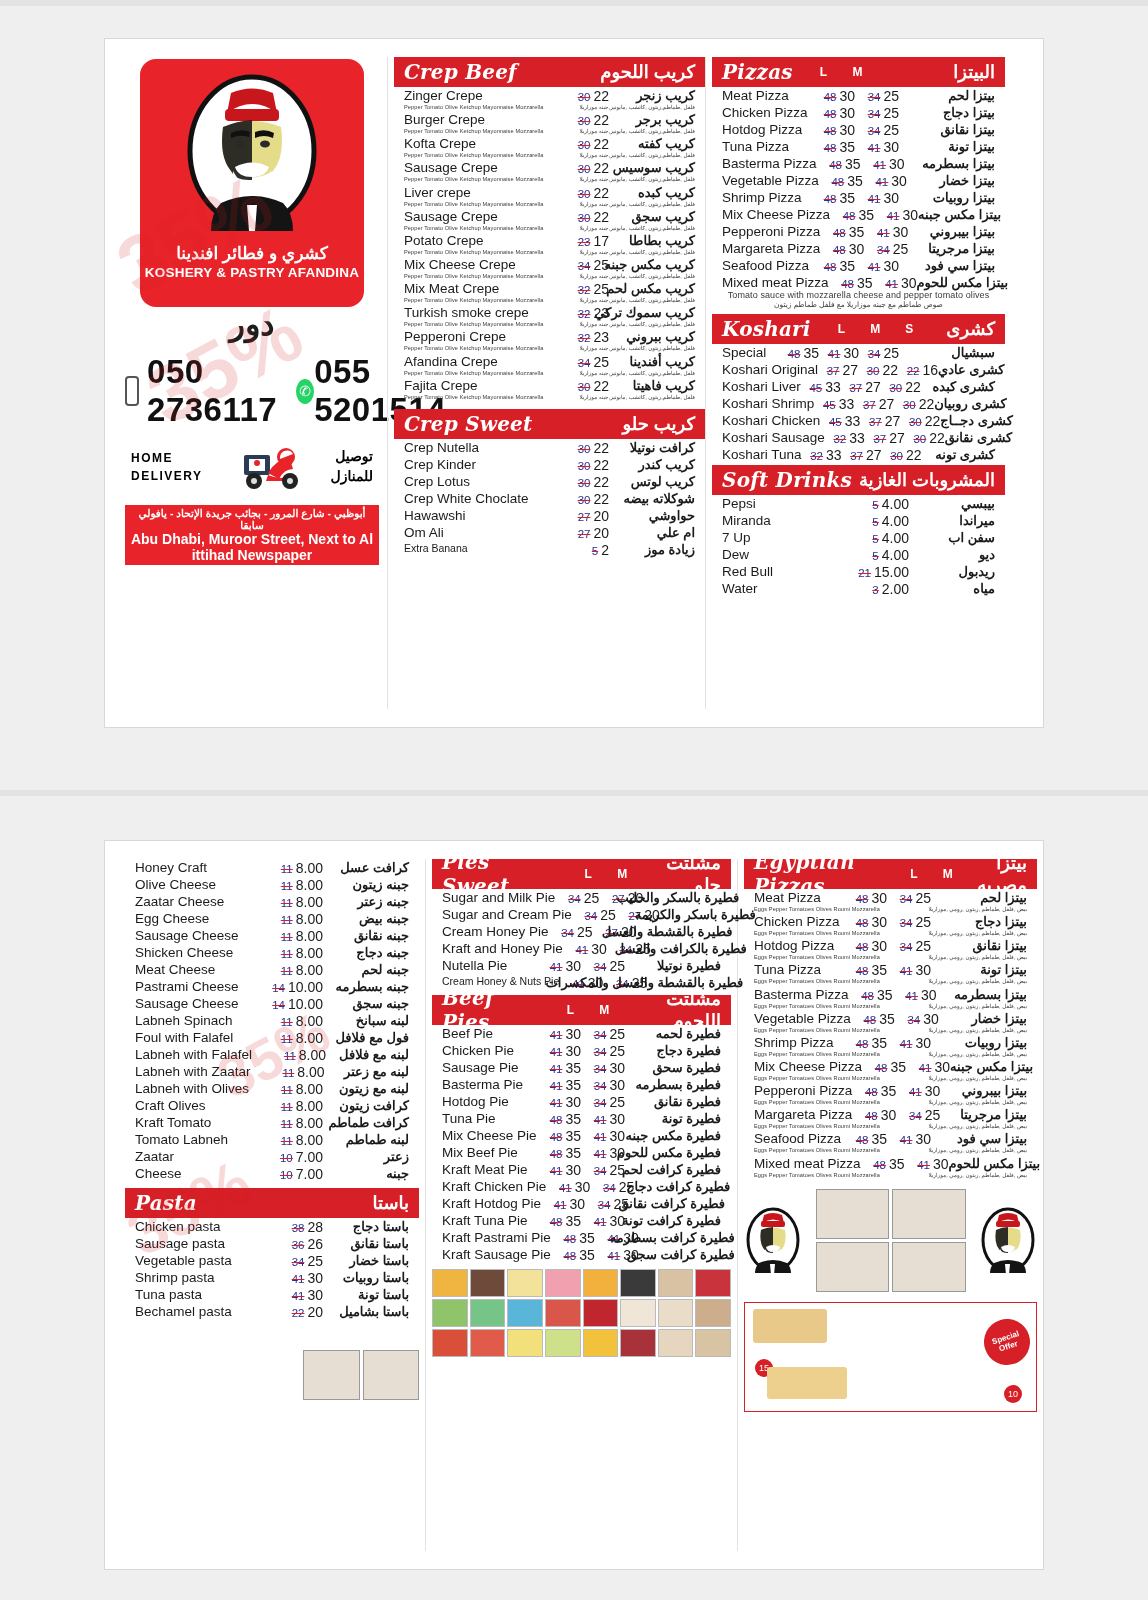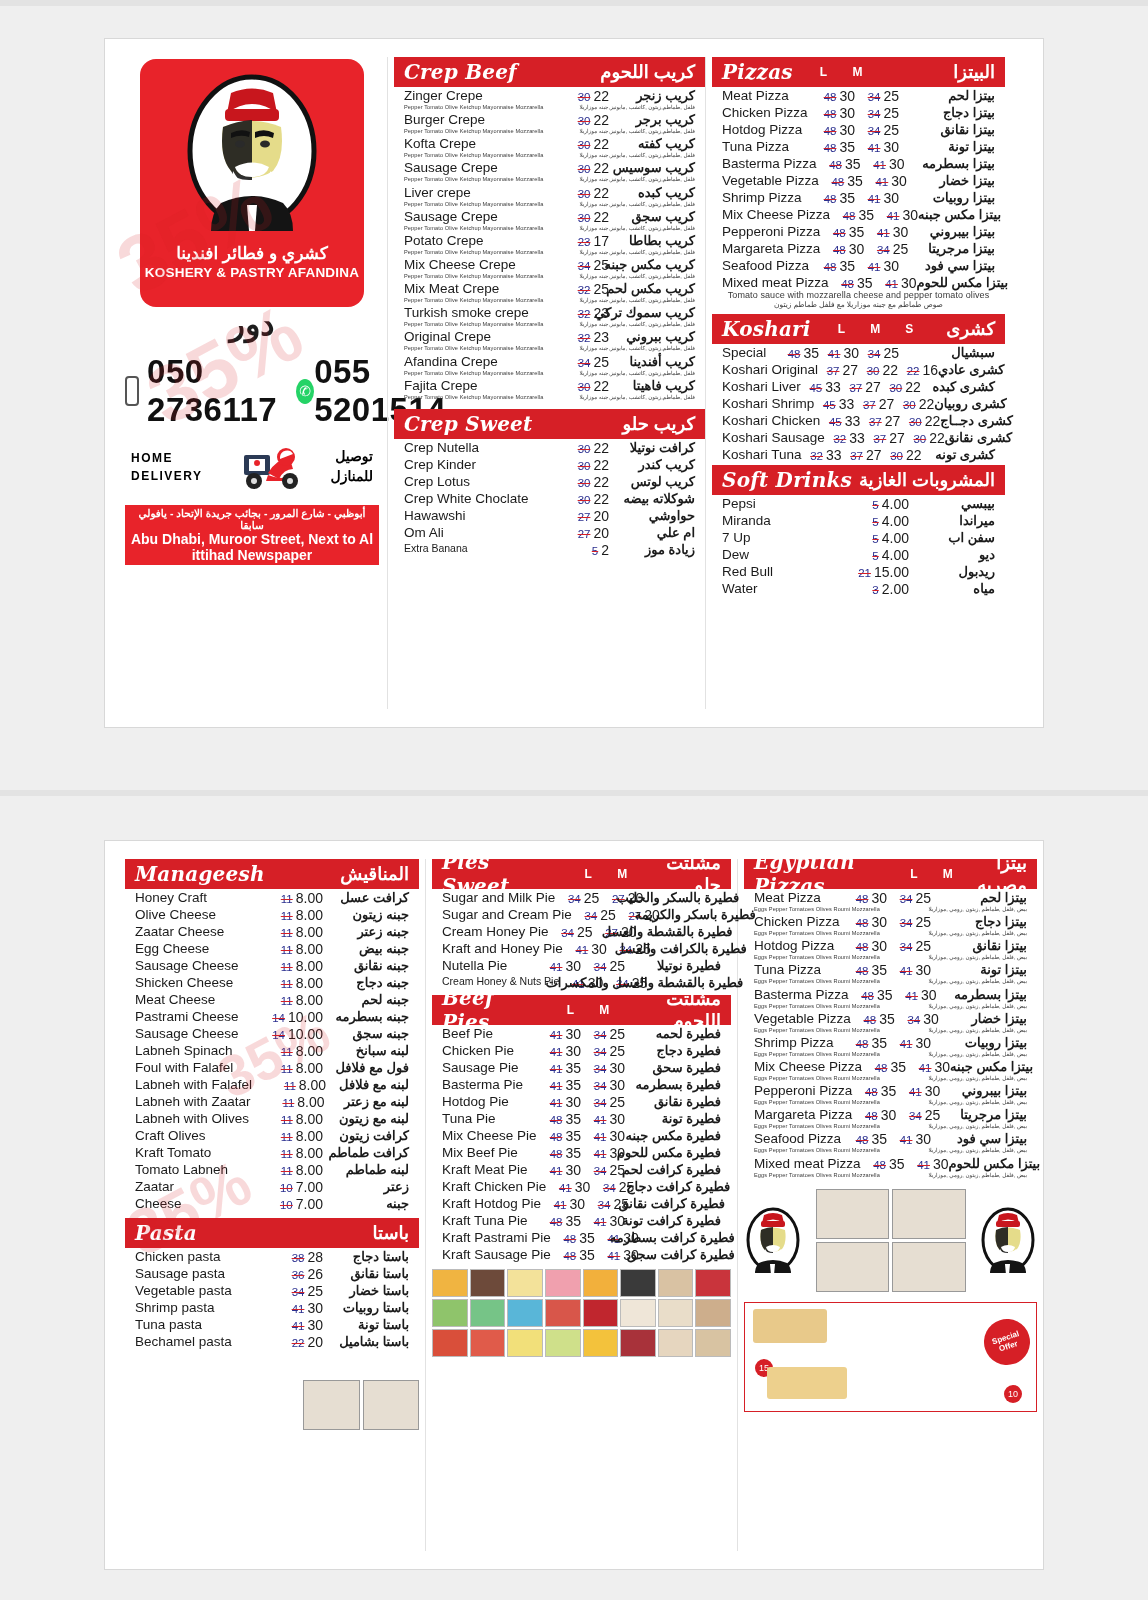--- a/index.html
+++ b/index.html
@@ -361,21 +361,21 @@
                     <span class="new">23</span>
                   </span>
                 </span>
                 <span class="ar" style="width:86px">كريب سموك تركي</span>
               </div>
               <div class="desc">
                 <span>Pepper Tomato Olive Ketchup Mayonnaise Mozzarella</span>
                 <span class="ar">فلفل ,طماطم,زيتون ,كاتشب ,مايونيز,جبنه موزاريلا</span>
               </div>
               <div class="row" style="">
-                <span class="en">Original Crepe</span>
+                <span class="en">Pepperoni Crepe</span>
                 <span class="prices">
                   <span class="pcell" style="width:56px">
                     <span class="old">32</span>
                     <span class="new">23</span>
                   </span>
                 </span>
                 <span class="ar" style="width:86px">كريب ببروني</span>
               </div>
               <div class="desc">
                 <span>Pepper Tomato Olive Ketchup Mayonnaise Mozzarella</span>
@@ -892,24 +892,20 @@
   </div>
 </div>
 
 <div class="gapbar" style="top:790px;"></div>
 <div class="page" id="page2">
   <div class="sheet">
     <div class="p2grid">
 
       <div class="p2a">
         <div class="sec">
-          <div class="sechead">
-            <span class="en">Manageesh</span>
-            <span class="ar">المناقيش</span>
-          </div>
           <div>
               <div class="row" style="">
                 <span class="en">Honey Craft</span>
                 <span class="prices">
                   <span class="pcell" style="width:74px">
                     <span class="old">11</span>
                     <span class="new">8.00</span>
                   </span>
                 </span>
                 <span class="ar" style="width:86px">كرافت عسل</span>

